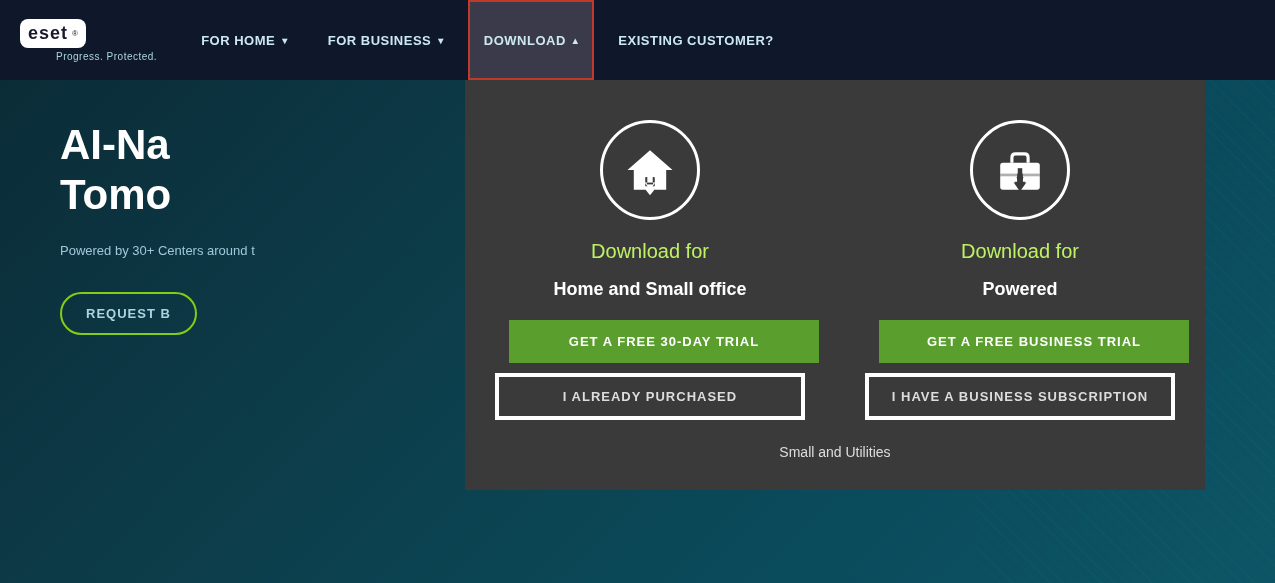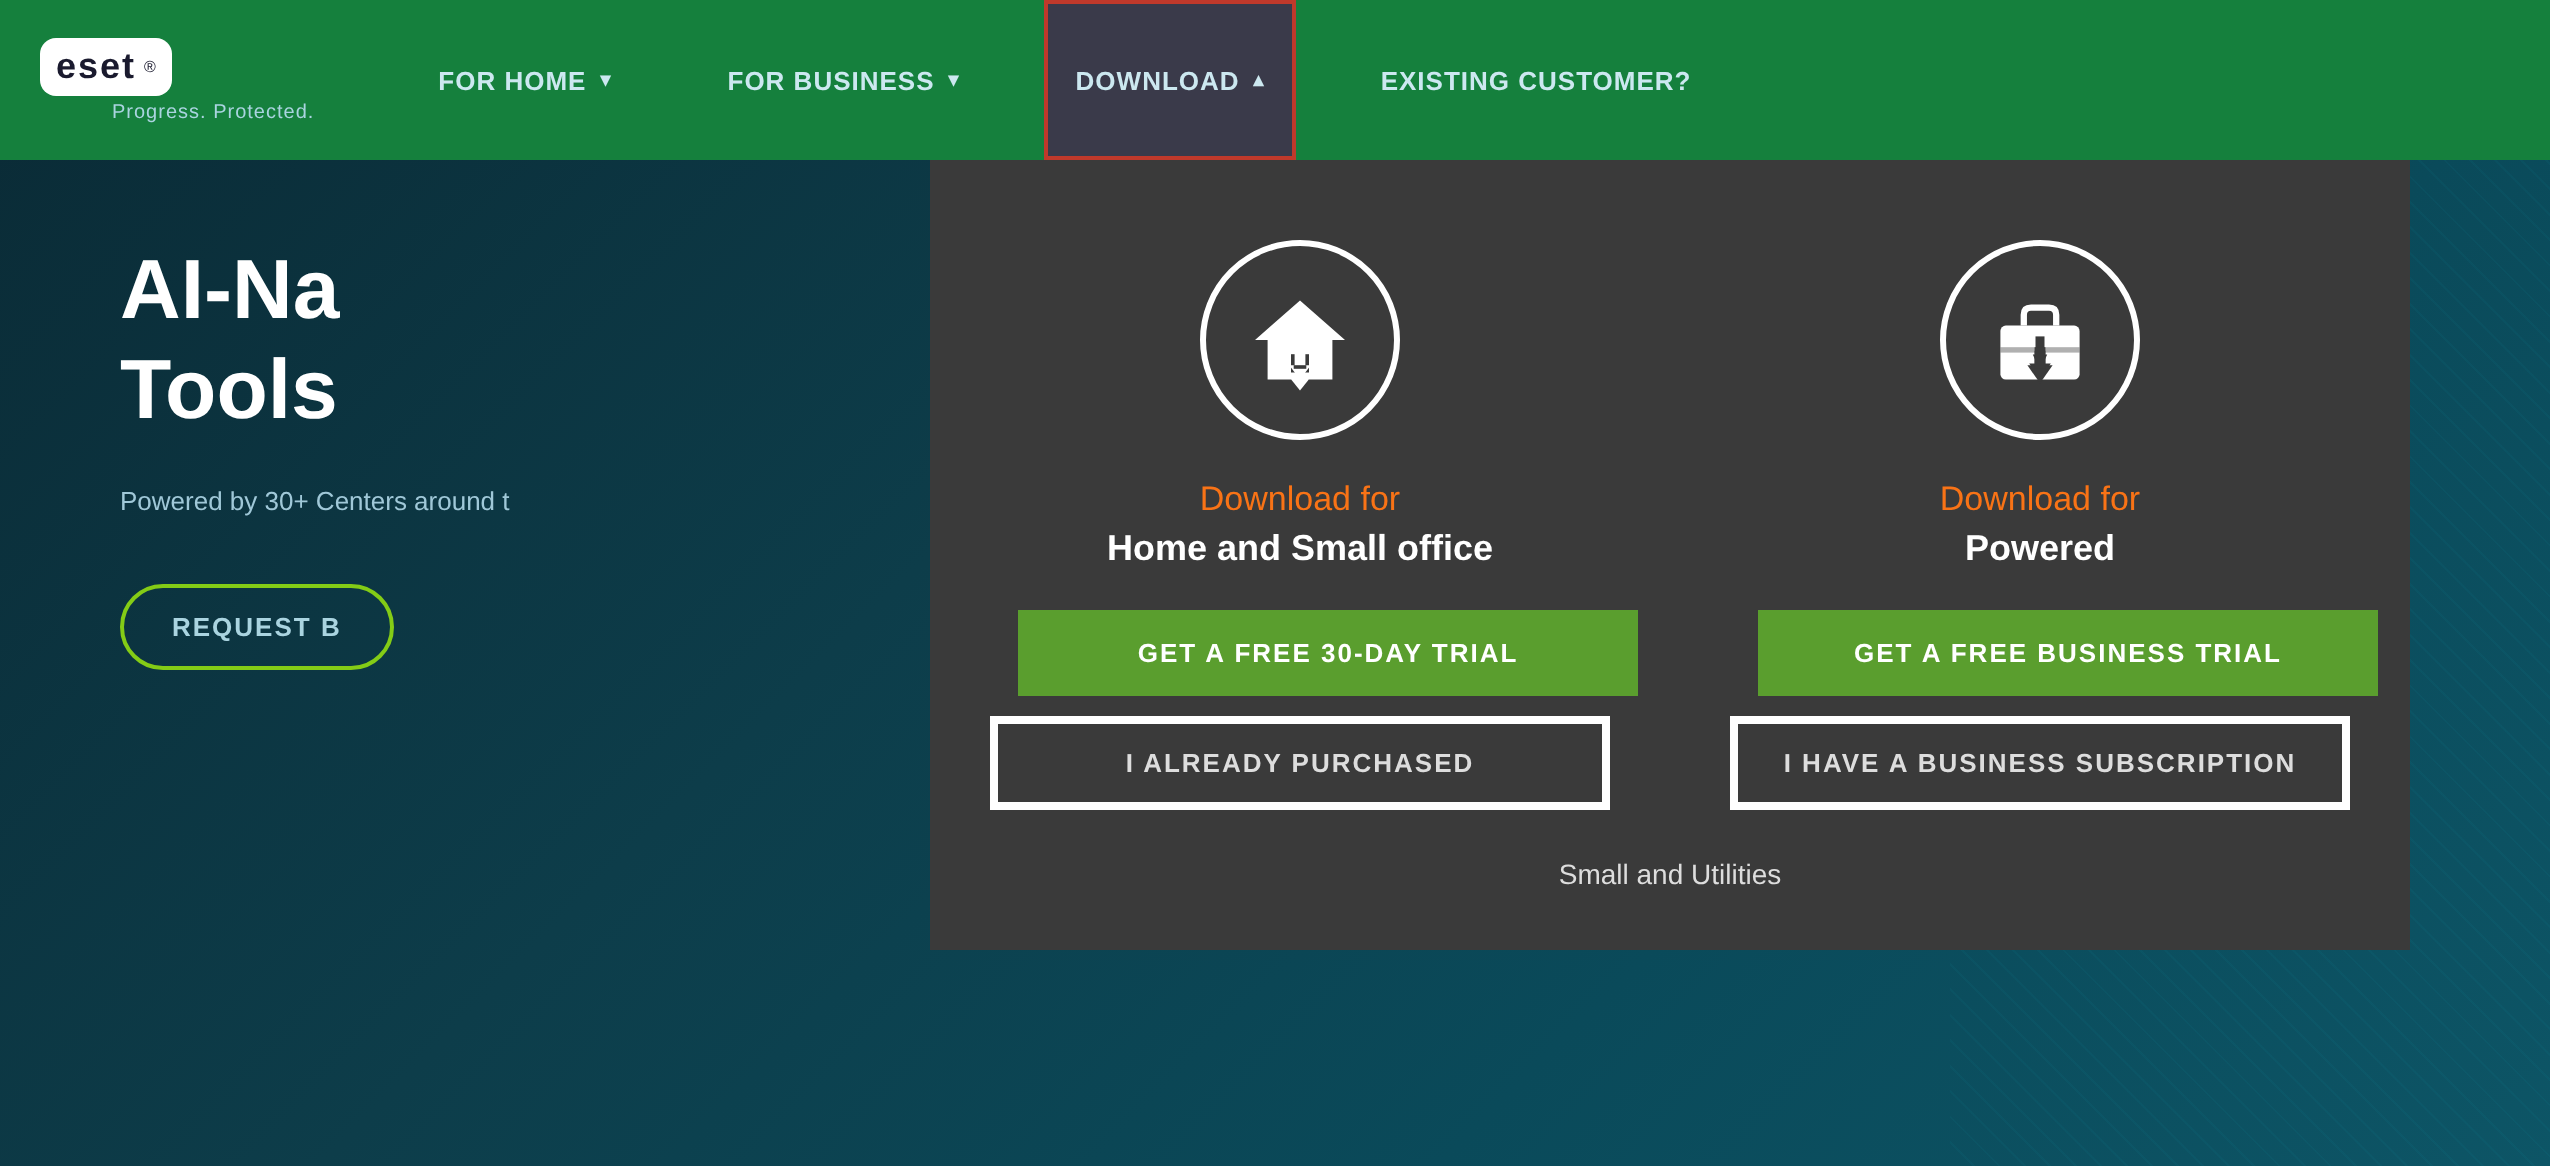--- a/index.html
+++ b/index.html
@@ -34,24 +34,24 @@
       );
       z-index: 0;
     }
 
     
     .navbar {
       position: relative;
       z-index: 10;
       display: flex;
       align-items: center;
-      background: #15803d;
+      background: #0f172a;
       height: 80px;
       padding: 0 20px;
-      gap: 26px;
+      gap: 8px;
     }
 
     .logo-area {
       display: flex;
       flex-direction: column;
       align-items: flex-start;
       margin-right: 20px;
     }
 
     .logo-box {
@@ -196,25 +196,25 @@
       background: transparent;
     }
 
     .icon-circle svg {
       width: 54px;
       height: 54px;
       fill: #fff;
     }
 
     .col-title {
-      color: #f97316;
-      font-size: 17px;
+      color: #bef264;
+      font-size: 20px;
       font-weight: 400;
       text-align: center;
-      margin-bottom: 4px;
+      margin-bottom: 16px;
     }
 
     .col-subtitle {
       color: #fff;
       font-size: 18px;
       font-weight: 700;
       text-align: center;
       margin-bottom: 20px;
     }
 
@@ -286,21 +286,21 @@
 
   <div class="nav-item">
     <span>EXISTING CUSTOMER?</span>
   </div>
 </nav>
 
 <div class="hero-area">
   <div class="hero-text-area">
     <div class="hero-title">
       <div>AI-Na</div>
-      <div>Tools</div>
+      <div>Tomo</div>
     </div>
     <div class="hero-subtitle">Powered by 30+
 Centers around t</div>
     <button class="hero-btn">REQUEST B</button>
   </div>
 
   <div class="dropdown-panel">
     <div class="dropdown-columns">
 
       <div class="download-col">

